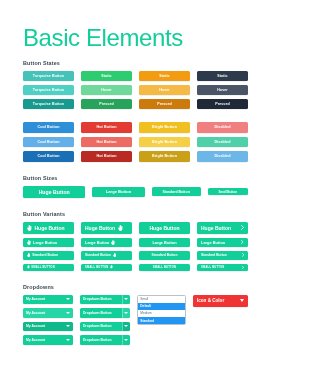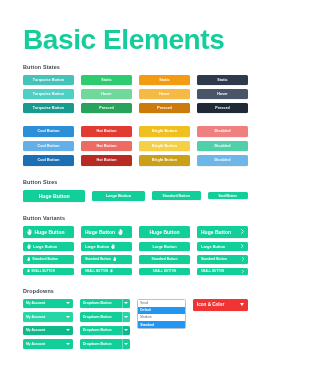--- a/index.html
+++ b/index.html
@@ -14,22 +14,22 @@
     width: 265px;
     height: 380px;
     background: #ffffff;
     position: relative;
     padding: 0;
   }
 
   
   .title {
     color: #13ce9b;
-    font-size: 28px;
-    font-weight: bold;
+    font-size: 24px;
+    font-weight: normal;
     letter-spacing: -0.4px;
     padding: 26px 0 0 23px;
     line-height: 1;
   }
 
   
   .section { padding: 0 17px 0 23px; }
   .section-label {
     font-size: 5.4px;
     font-weight: bold;

